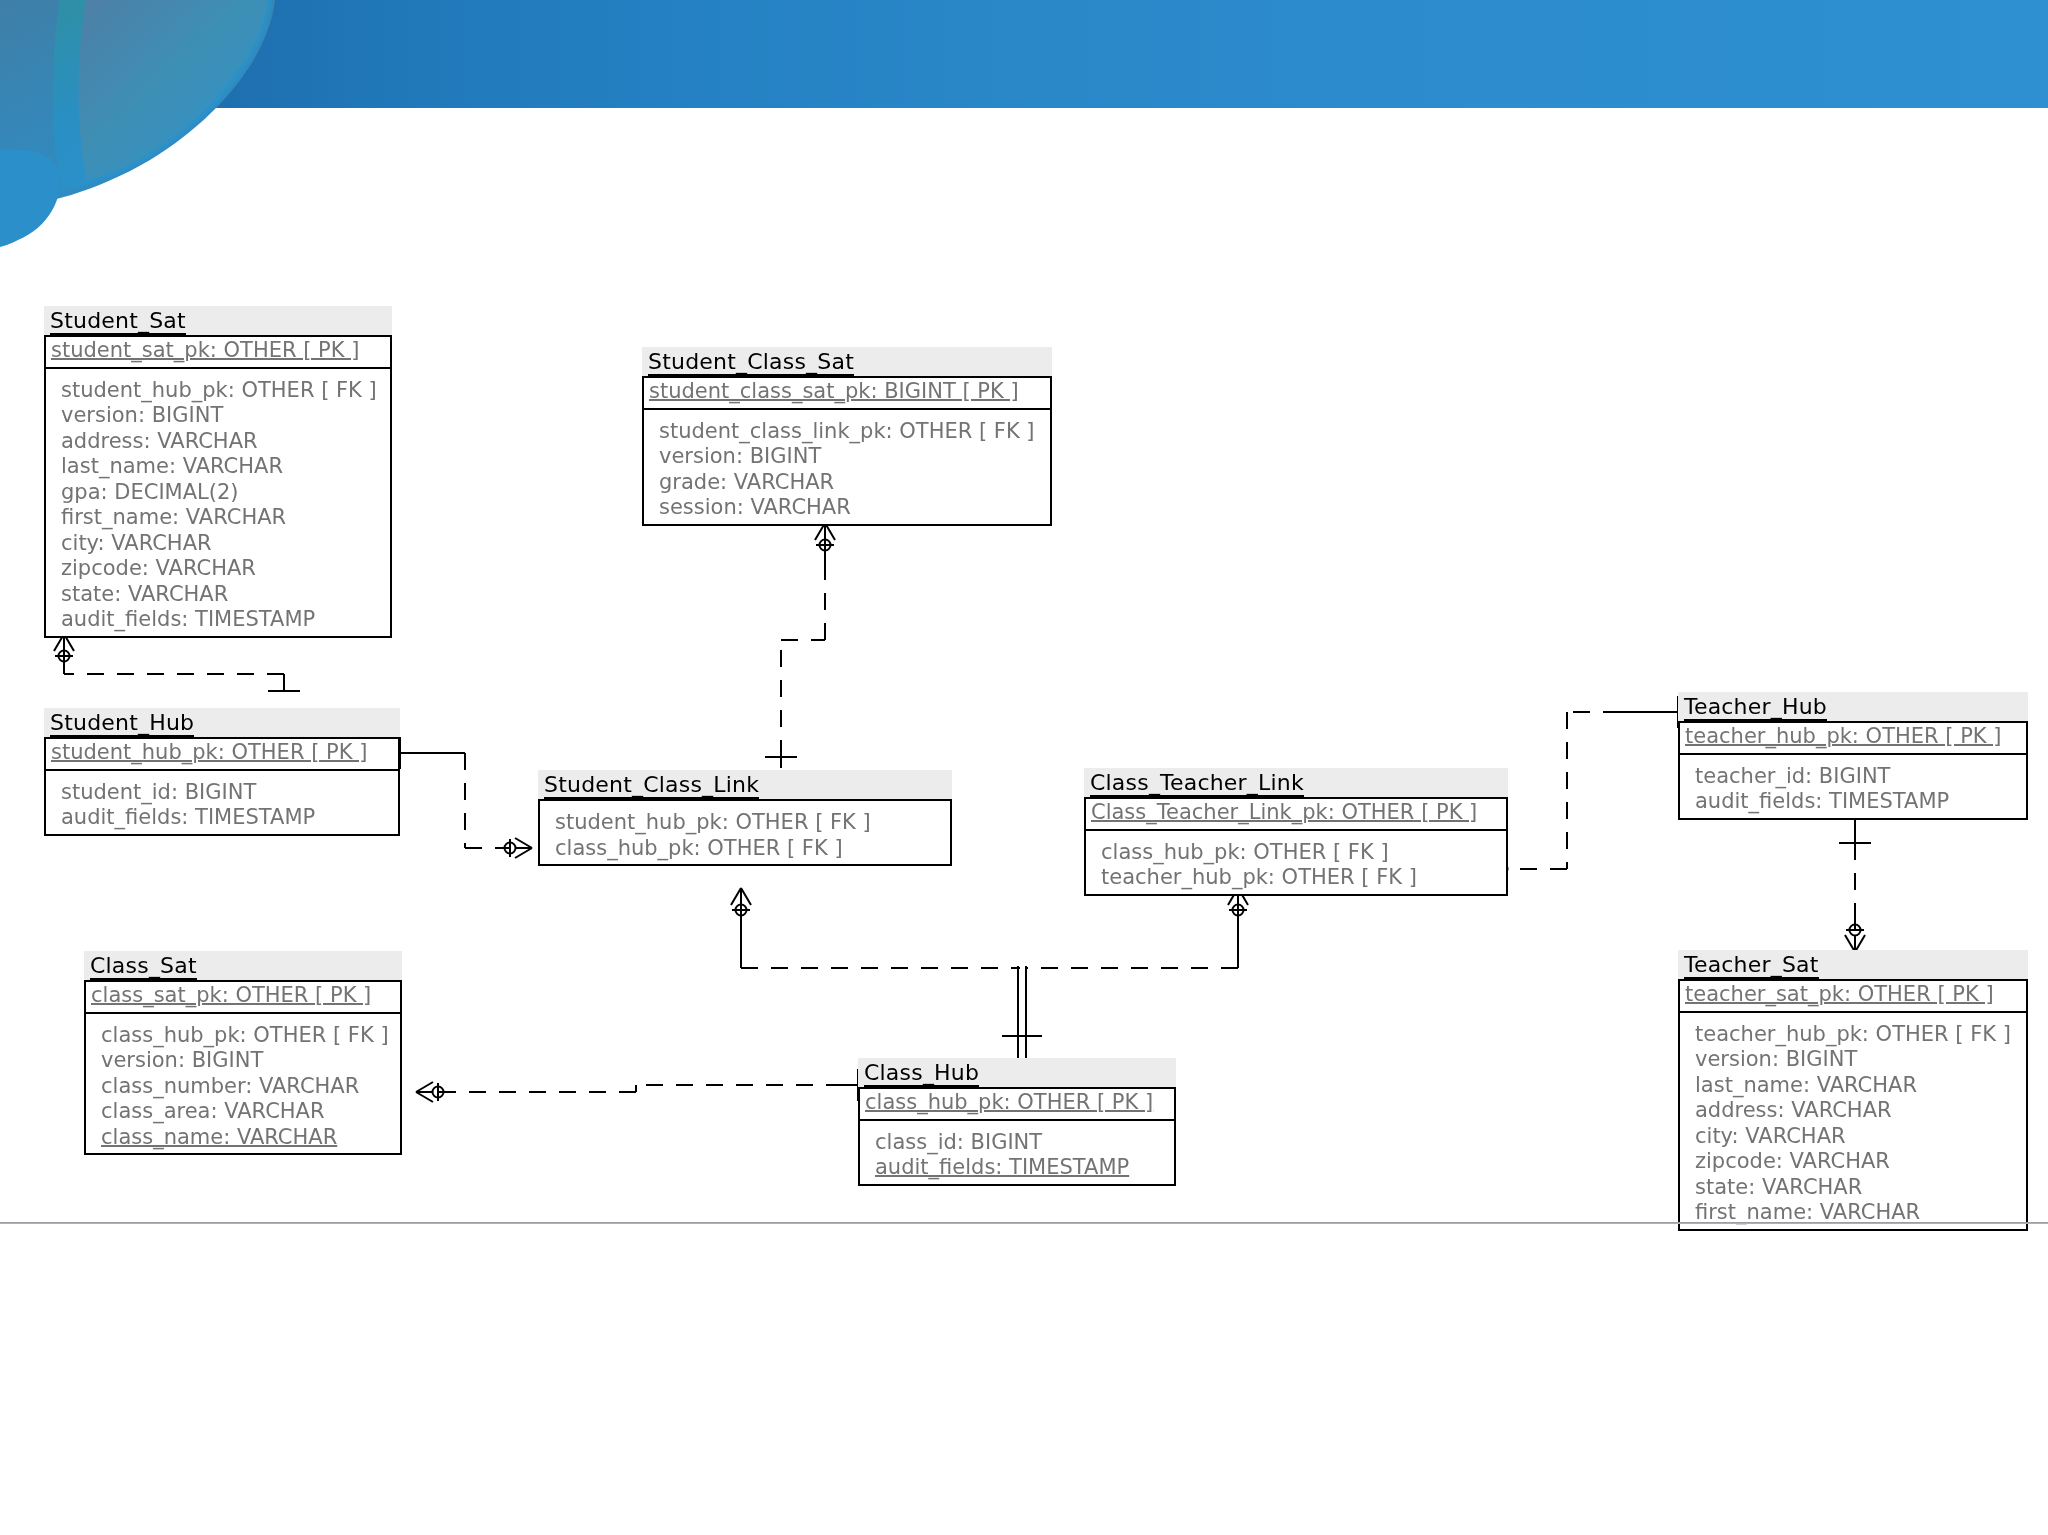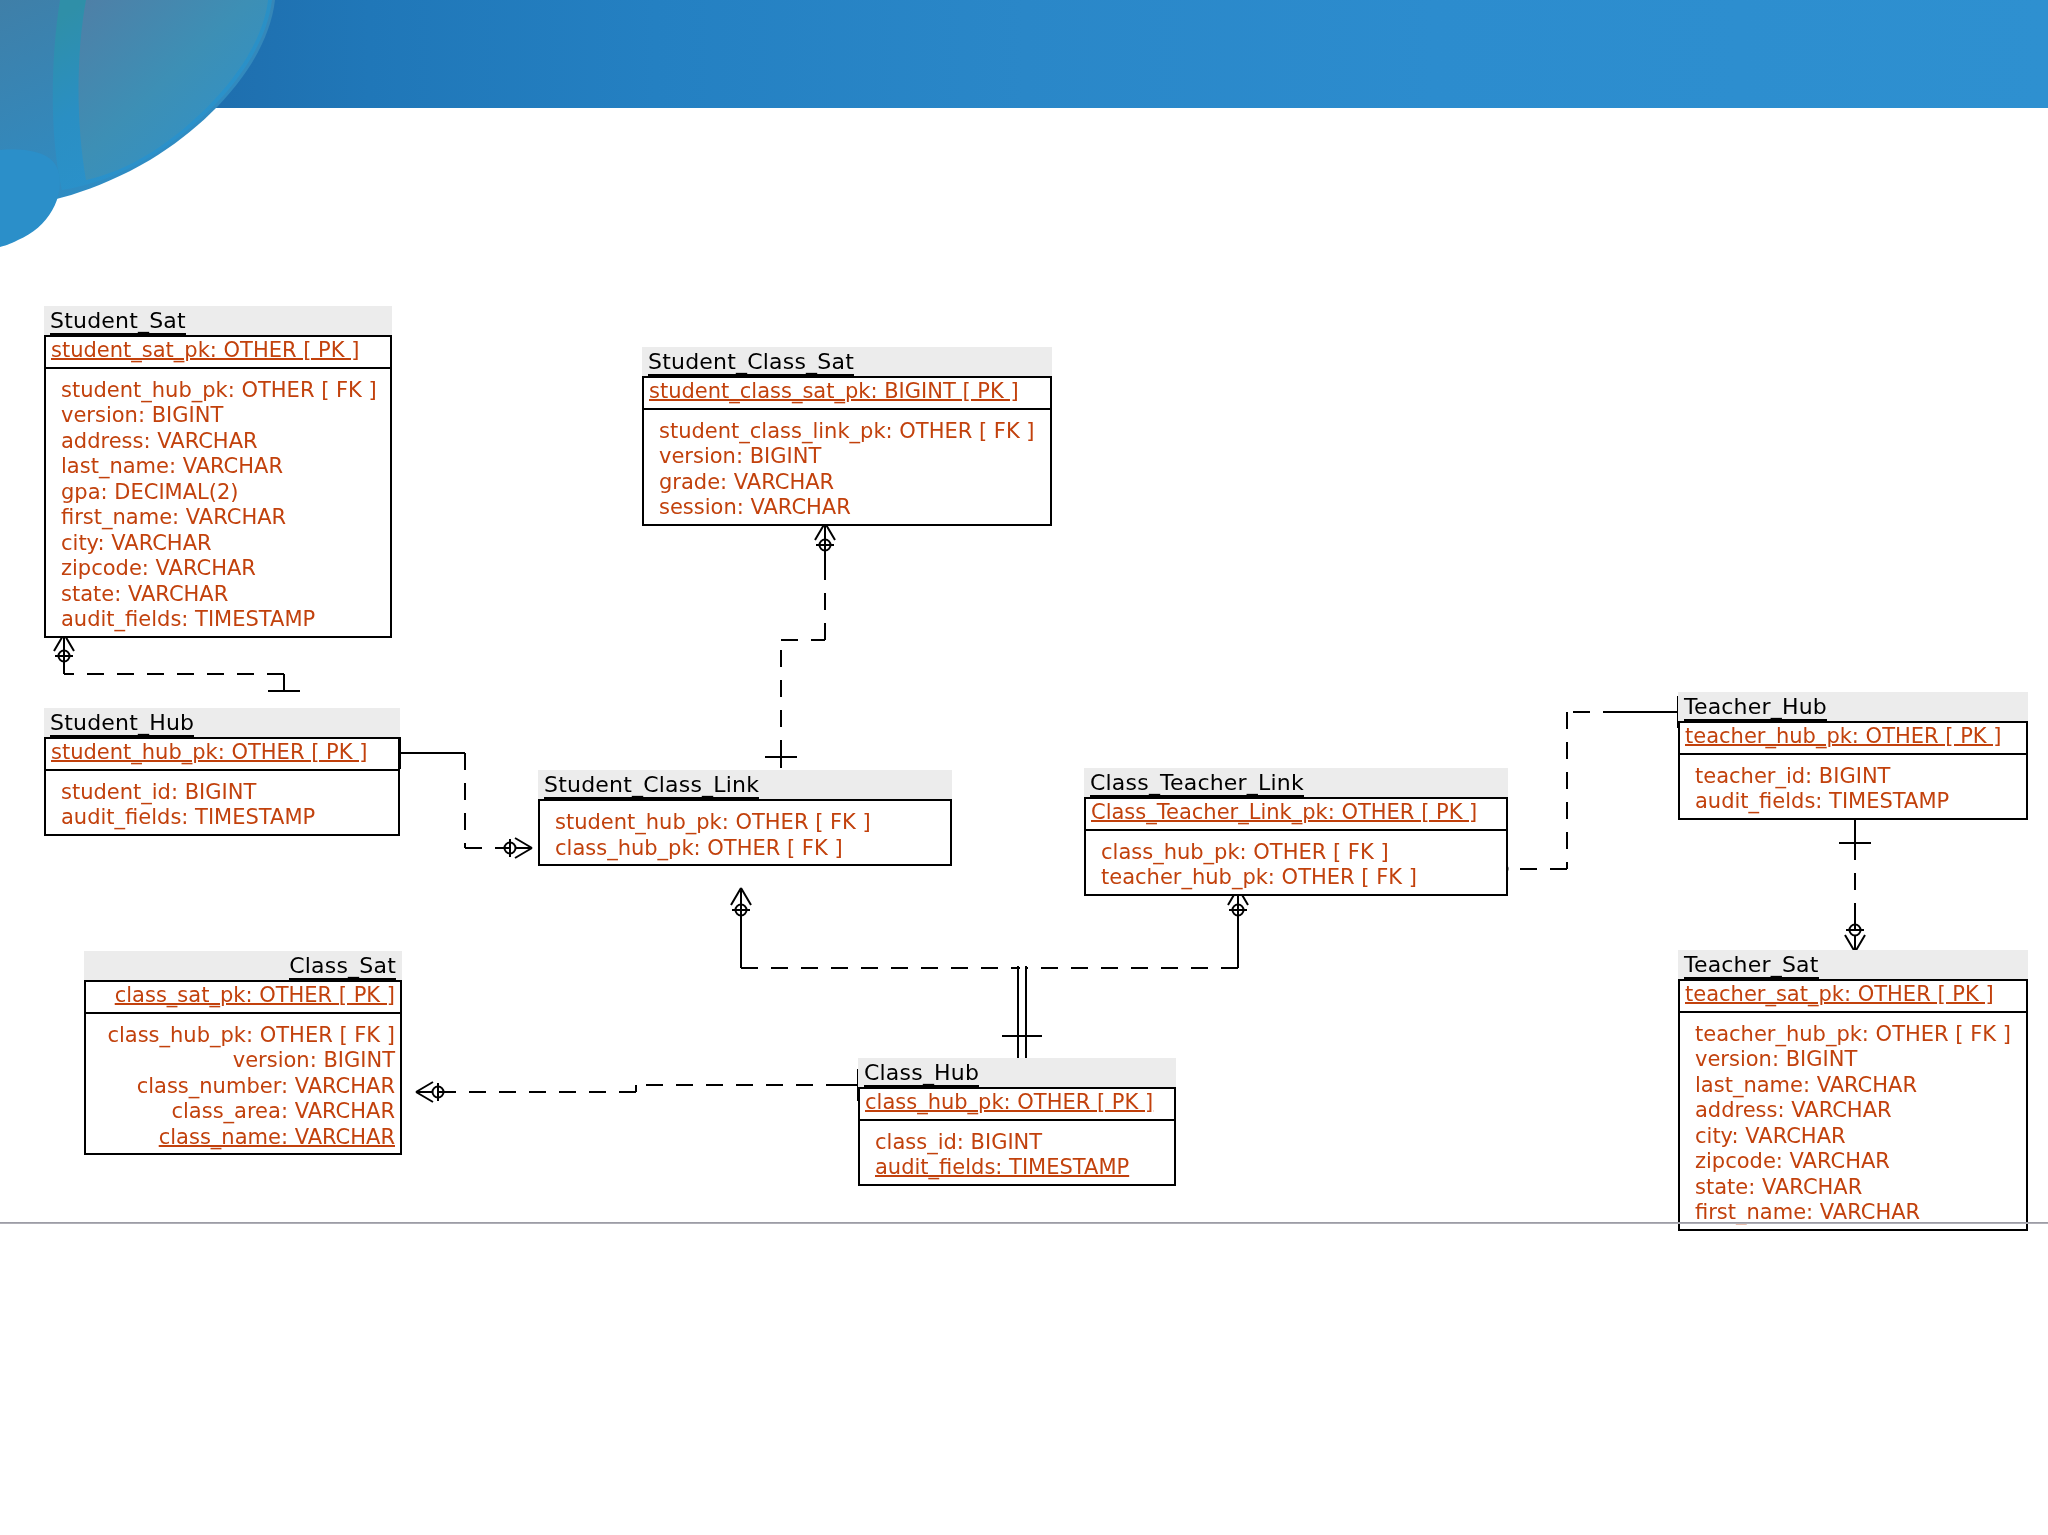--- a/index.html
+++ b/index.html
@@ -33,21 +33,21 @@
   .entity-body{
     border:2px solid #000;background:#fff;
     box-sizing:border-box;
   }
   .pk-section{
     border-bottom:2px solid #000;
     padding:1px 5px 3px 5px;
   }
   .attr-section{padding:9px 5px 3px 15px;}
   .attr{
-    font-size:21px;line-height:25.5px;color:#c2410c;white-space:nowrap;
+    font-size:21px;line-height:25.5px;color:#737373;white-space:nowrap;
   }
   .pk-attr{text-decoration:underline;text-underline-offset:1px;}
 
   
   #connectors{position:absolute;left:0;top:0;width:2048px;height:1535px;
     pointer-events:none;}
 </style>
 </head>
 <body>
 
@@ -271,21 +271,21 @@
     <div class="pk-section">
       <div class="attr pk-attr">teacher_hub_pk: OTHER  [ PK ]</div>
     </div>
     <div class="attr-section">
       <div class="attr">teacher_id: BIGINT</div>
       <div class="attr">audit_fields: TIMESTAMP</div>
     </div>
   </div>
 </div>
 
-<div class="entity" style="left:84px;top:951px;width:318px;text-align:right;">
+<div class="entity" style="left:84px;top:951px;width:318px;">
   <div class="entity-title"><span>Class_Sat</span></div>
   <div class="entity-body">
     <div class="pk-section">
       <div class="attr pk-attr">class_sat_pk: OTHER  [ PK ]</div>
     </div>
     <div class="attr-section">
       <div class="attr">class_hub_pk: OTHER  [ FK ]</div>
       <div class="attr">version: BIGINT</div>
       <div class="attr">class_number: VARCHAR</div>
       <div class="attr">class_area: VARCHAR</div>

